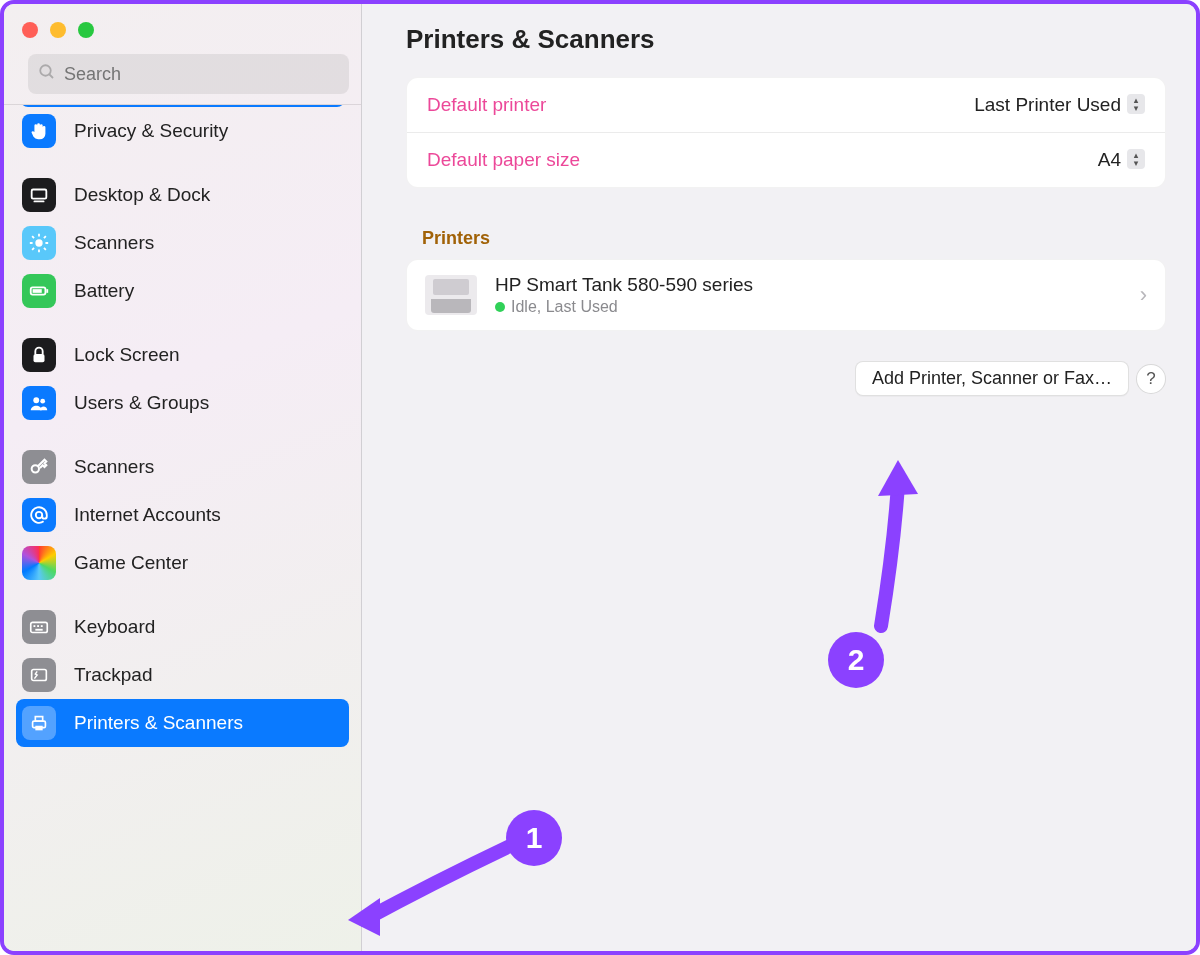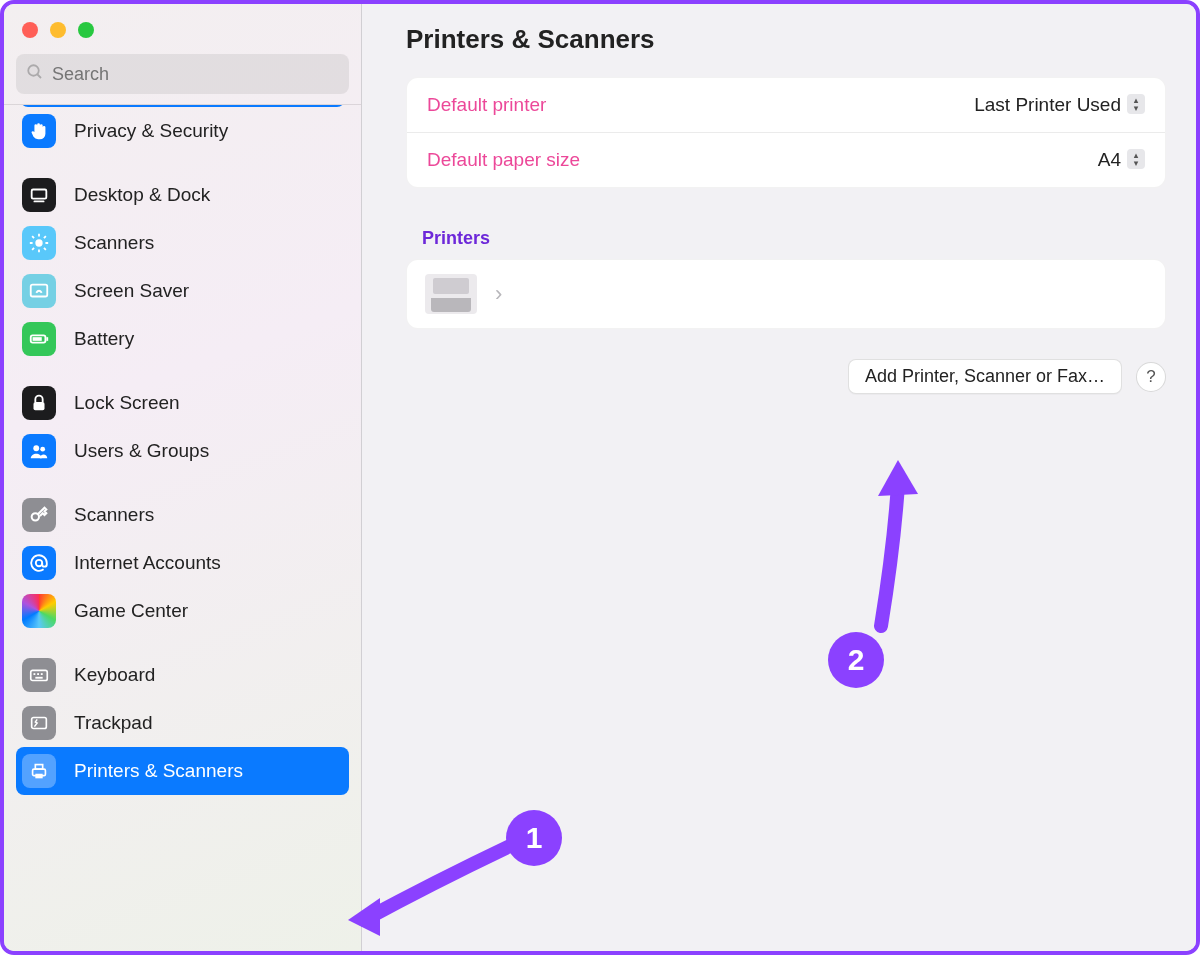--- a/index.html
+++ b/index.html
@@ -5,21 +5,21 @@
   * { box-sizing: border-box; margin: 0; padding: 0; }
   html, body { width: 1200px; height: 955px; overflow: hidden; font-family: -apple-system, "Helvetica Neue", Arial, sans-serif; }
   .frame { border: 4px solid #8b41ff; border-radius: 14px; width: 1200px; height: 955px; position: relative; background: #f0eff2; overflow: hidden; }
   .window { display: flex; width: 100%; height: 100%; }
   .sidebar { width: 358px; height: 100%; background: linear-gradient(160deg, #f3eff0 0%, #f5edf5 40%, #eef1e9 100%); border-right: 1px solid #d1cfd3; display: flex; flex-direction: column; }
   .traffic { display: flex; gap: 12px; padding: 18px 18px 6px 18px; }
   .traffic span { width: 16px; height: 16px; border-radius: 50%; display: block; }
   .t-red { background: #ff5f57; }
   .t-yellow { background: #febc2e; }
   .t-green { background: #28c840; }
-  .search-wrap { padding: 10px 12px 10px 12px; }
+  .search-wrap { padding: 10px 12px 10px 4px; margin-left: 20px; }
   .search { display: flex; align-items: center; background: rgba(0,0,0,0.07); border-radius: 8px; height: 40px; padding: 0 10px; }
   .search svg { width: 18px; height: 18px; opacity: 0.5; }
   .search input { border: none; background: transparent; font-size: 18px; margin-left: 8px; outline: none; color: #666; width: 100%; }
   .divider { height: 1px; background: rgba(0,0,0,0.1); margin: 0; }
   .nav { flex: 1; overflow: hidden; padding: 0px 12px 0 12px; }
   .nav-group { margin-top: 16px; }
   .nav-item { display: flex; align-items: center; height: 48px; border-radius: 8px; padding: 0 4px; cursor: default; }
   .nav-item.selected { background: #0a7aff; color: #fff; }
   .nav-item .icon-box { width: 34px; height: 34px; border-radius: 8px; margin: 0 10px 0 2px; display: flex; align-items: center; justify-content: center; flex-shrink: 0; }
   .nav-item .icon-box svg { width: 22px; height: 22px; }
@@ -36,31 +36,31 @@
   .ic-white { background: #ffffff; border: 1px solid #e0e0e0; }
   .ic-rainbow { background: conic-gradient(#ff3b30, #ffcc00, #4cd964, #5ac8fa, #007aff, #af52de, #ff2d55); }
   .content { flex: 1; padding: 14px 30px 0 44px; background: #f2f1f4; overflow: hidden; }
   .title { font-size: 26px; font-weight: 700; color: #222; margin: 6px 0 22px 0; }
   .card { background: #fff; border-radius: 12px; border: 1px solid rgba(0,0,0,0.05); }
   .row { display: flex; align-items: center; justify-content: space-between; padding: 16px 20px; font-size: 19px; }
   .row + .row { border-top: 1px solid rgba(0,0,0,0.08); }
   .row .key { color: #ec4899; }
   .row .val { color: #222; display: flex; gap: 6px; }
   .updown { width: 18px; height: 20px; border-radius: 4px; background: #e7e7ea; display: flex; flex-direction: column; align-items: center; justify-content: center; font-size: 9px; color: #555; line-height: 8px; }
-  .section-label { font-size: 18px; font-weight: 700; margin: 40px 0 10px 16px; color: #6d28d9; }
+  .section-label { font-size: 18px; font-weight: 700; margin: 40px 0 10px 16px; color: #a16207; }
   .printer-row { display: flex; align-items: center; padding: 14px 18px; gap: 18px; cursor: default; }
   .printer-img { width: 52px; height: 40px; background: #eceaed; border-radius: 4px; position: relative; }
   .printer-img::before { content: ""; position: absolute; top: 4px; left: 8px; right: 8px; height: 16px; background: #cfccd1; border-radius: 2px; }
   .printer-img::after { content: ""; position: absolute; bottom: 2px; left: 6px; right: 6px; height: 14px; background: #b9b7bb; border-radius: 0 0 3px 3px; }
   .printer-info { flex: 1; }
   .printer-name { font-size: 19px; color: #222; }
   .printer-status { font-size: 16px; color: #8a8a8e; display: flex; align-items: center; gap: 6px; margin-top: 2px; }
   .dot-green { width: 10px; height: 10px; background: #30d158; border-radius: 50%; display: inline-block; }
   .chev-right { color: #b8b7bb; font-size: 22px; }
-  .actions { display: flex; justify-content: flex-end; gap: 14px; margin-top: 30px; align-items: center; }
+  .actions { display: flex; justify-content: flex-end; gap: 7px; margin-top: 30px; align-items: center; }
   .btn { background: #fff; border: 1px solid rgba(0,0,0,0.12); border-radius: 8px; padding: 6px 16px; font-size: 18px; color: #222; box-shadow: 0 1px 1px rgba(0,0,0,0.03); }
   .help-btn { width: 30px; height: 30px; border-radius: 50%; border: 1px solid rgba(0,0,0,0.15); background: #fff; font-size: 17px; color: #555; display: flex; align-items: center; justify-content: center; }
   
   .ann-arrow { position: absolute; pointer-events: none; }
   .badge-num { position: absolute; width: 56px; height: 56px; border-radius: 50%; background: #8b41ff; color: #fff; font-size: 30px; font-weight: 700; display: flex; align-items: center; justify-content: center; pointer-events: none; }
   .peek { height: 8px; background: #0a7aff; border-radius: 0 0 8px 8px; margin: 0 4px 0 4px; }
   .nav-peek { margin-top: -6px; }
 </style>
 </head>
 <body>
@@ -123,29 +123,20 @@
                   <line x1="4.5" y1="4.5" x2="6.6" y2="6.6"></line>
                   <line x1="17.4" y1="17.4" x2="19.5" y2="19.5"></line>
                   <line x1="4.5" y1="19.5" x2="6.6" y2="17.4"></line>
                   <line x1="17.4" y1="6.6" x2="19.5" y2="4.5"></line>
                 </g>
               </svg>
             </span>
           <span class="label">Scanners</span>
         </div>
         <div class="nav-item">
-          <span class="icon-box ic-teal2">
-              <svg viewBox="0 0 24 24" fill="none" stroke="#fff" stroke-width="2">
-                <rect x="3" y="5" width="18" height="13" rx="2"></rect>
-                <path d="M9 14c2-3 4-3 6 0"></path>
-              </svg>
-            </span>
-          <span class="label">Screen Saver</span>
-        </div>
-        <div class="nav-item">
           <span class="icon-box ic-green">
               <svg viewBox="0 0 24 24" fill="#fff">
                 <rect x="3" y="8" width="16" height="8" rx="2" fill="none" stroke="#fff" stroke-width="2"></rect>
                 <rect x="20" y="10" width="2" height="4"></rect>
                 <rect x="5" y="10" width="10" height="4"></rect>
               </svg>
             </span>
           <span class="label">Battery</span>
         </div>
 
@@ -251,20 +242,27 @@
             <span class="updown">▴<br>▾</span>
           </span>
         </div>
       </div>
 
       <div class="section-label">Printers</div>
 
       <div class="card">
         <div class="printer-row">
           <div class="printer-img"></div>
+          <div class="printer-info">
+            <div class="printer-name">HP Smart Tank 580-590 series</div>
+            <div class="printer-status">
+              <span class="dot-green"></span>
+              <span>Idle, Last Used</span>
+            </div>
+          </div>
           <div class="chev-right">›</div>
         </div>
       </div>
 
       <div class="actions">
         <button class="btn">Add Printer, Scanner or Fax…</button>
         <button class="help-btn">?</button>
       </div>
     </div>
   </div>

